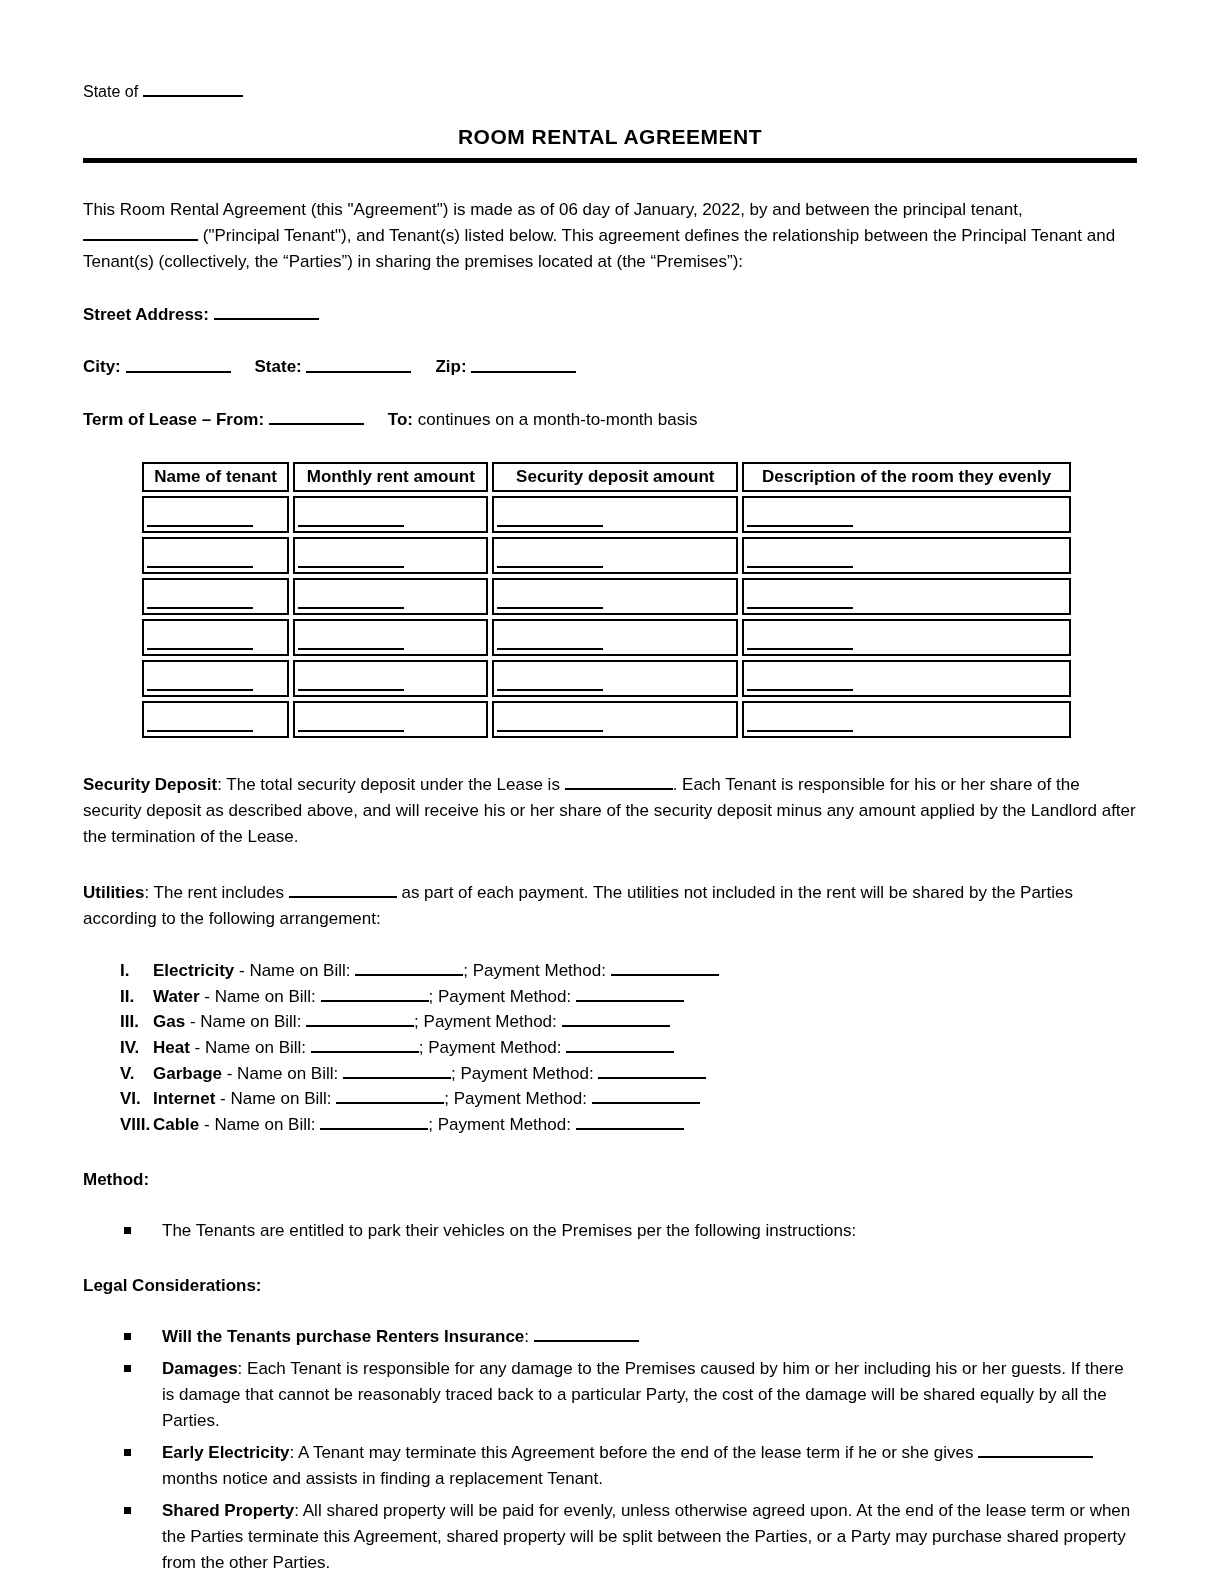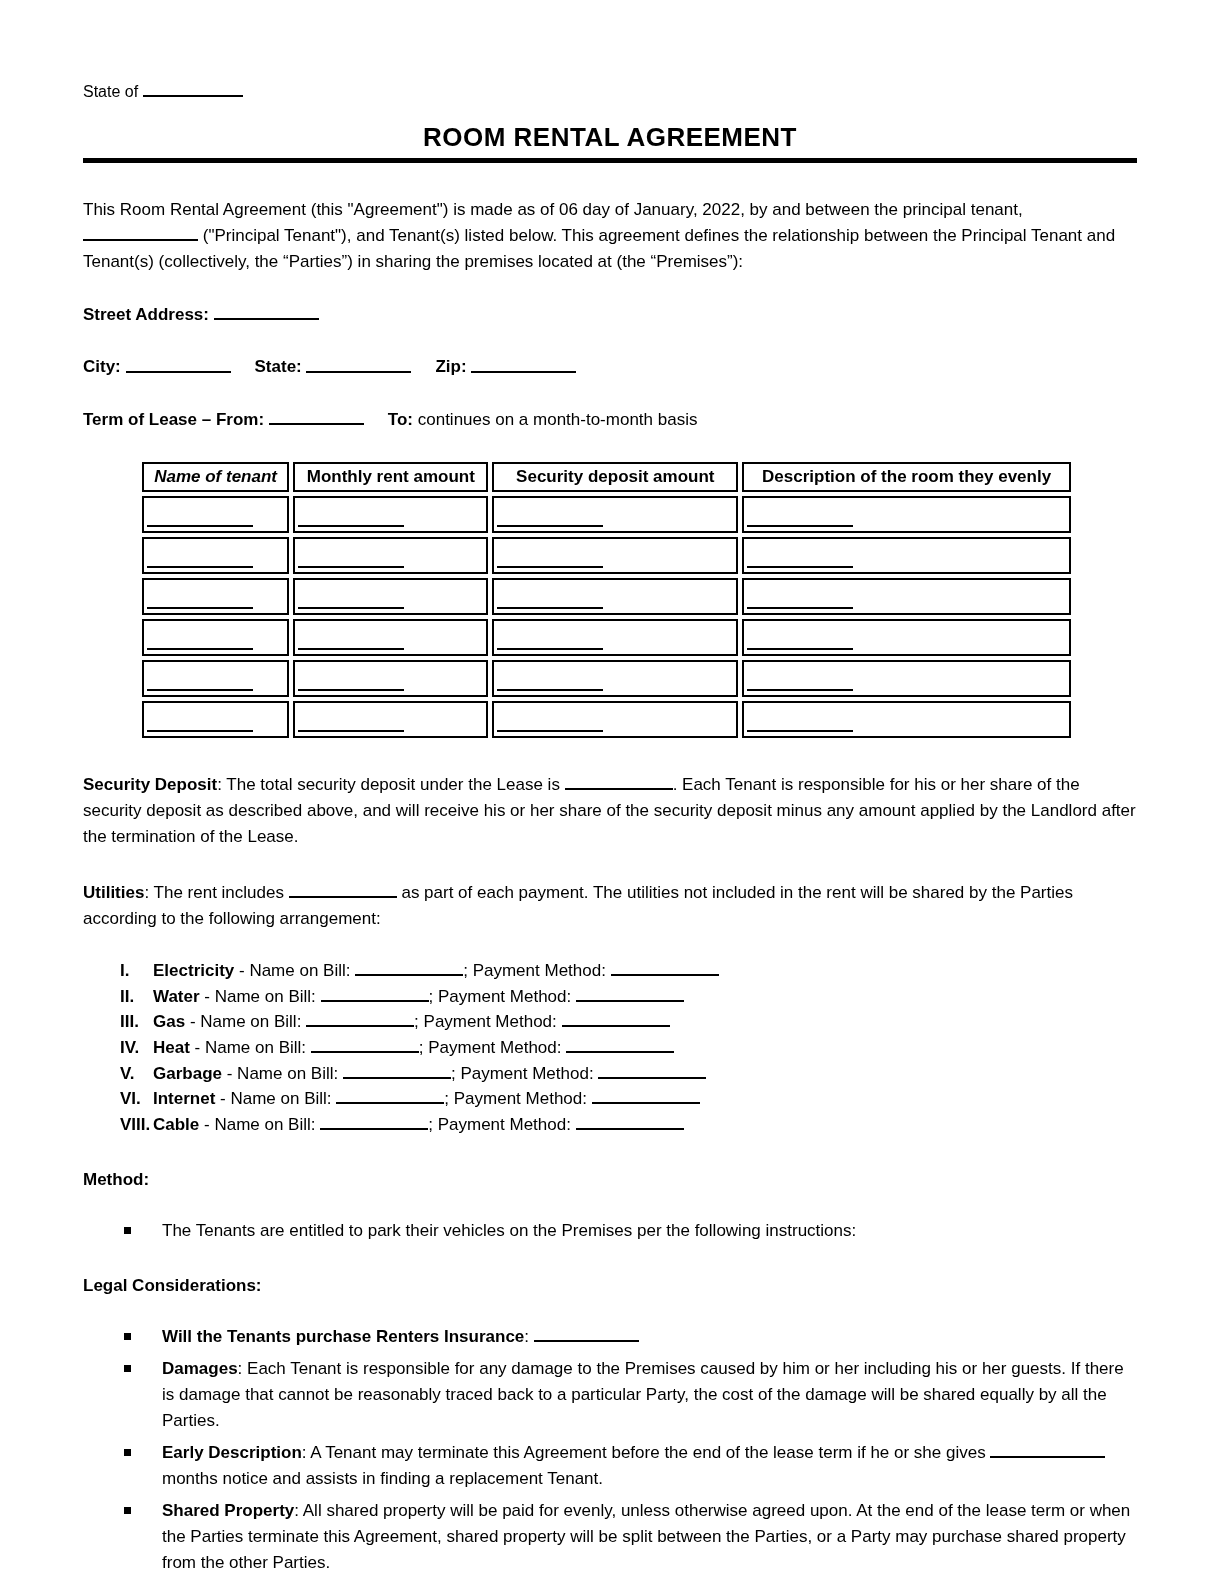--- a/index.html
+++ b/index.html
@@ -33,21 +33,21 @@
   .w95  { width: 95px; }
   .w100 { width: 100px; }
   .w105 { width: 105px; }
   .w115 { width: 115px; }
 
   .state-line { line-height: 22px; font-size: 16px; }
 
   .doc-title {
     margin: 18px 0 0 0;
     text-align: center;
-    font-size: 26px;
+    font-size: 21px;
     font-weight: bold;
     letter-spacing: 0.5px;
     line-height: 32px;
   }
   .title-rule {
     margin-top: 5px;
     height: 5px;
     background: #000;
   }
 
@@ -77,21 +77,21 @@
     height: 31px;
     vertical-align: bottom;
   }
   .cellblank {
     display: block;
     width: 106px;
     border-bottom: 2px solid #000;
     height: 0;
     margin: 0 0 3px 0;
   }
-  .col1 { width: 148px; font-style: italic; }
+  .col1 { width: 148px; }
   .col2 { width: 198px; margin-left: 26px; }
   .col3 { width: 264px; }
   .col4 { width: 341px; }
 
   .para { margin-top: 30px; }
 
   .util-list { margin-top: 26px; }
   .util-row { display: flex; line-height: 25.5px; margin-left: 37px; }
   .util-numeral { font-weight: bold; min-width: 33px; }
   .util-body { flex: 1; }
@@ -271,21 +271,21 @@
     <div class="bullet-body"><strong>Will the Tenants purchase Renters Insurance</strong><span>:</span> <span class="blank w105"></span></div>
   </div>
 
   <div class="bullet-row tight">
     <span class="bullet-sq"></span>
     <div class="bullet-body"><strong>Damages</strong><span>:  Each Tenant is responsible for any damage to the Premises caused by him or her including his or her guests. If there is damage that cannot be reasonably traced back to a particular Party, the cost of the damage will be shared equally by all the Parties.</span></div>
   </div>
 
   <div class="bullet-row tight">
     <span class="bullet-sq"></span>
-    <div class="bullet-body"><strong>Early Description</strong><span>: A Tenant may terminate this Agreement before the end of the lease term if he or she gives</span> <span class="blank w115"></span> <span>months notice and assists in finding a replacement Tenant.</span></div>
+    <div class="bullet-body"><strong>Early Electricity</strong><span>: A Tenant may terminate this Agreement before the end of the lease term if he or she gives</span> <span class="blank w115"></span> <span>months notice and assists in finding a replacement Tenant.</span></div>
   </div>
 
 
   <div class="bullet-row tight">
     <span class="bullet-sq"></span>
     <div class="bullet-body"><strong>Shared Property</strong><span>: All shared property will be paid for evenly, unless otherwise agreed upon. At the end of the lease term or when the Parties terminate this Agreement, shared property will be split between the Parties, or a Party may purchase shared property from the other Parties.</span></div>
   </div>
 
 </div>
 

